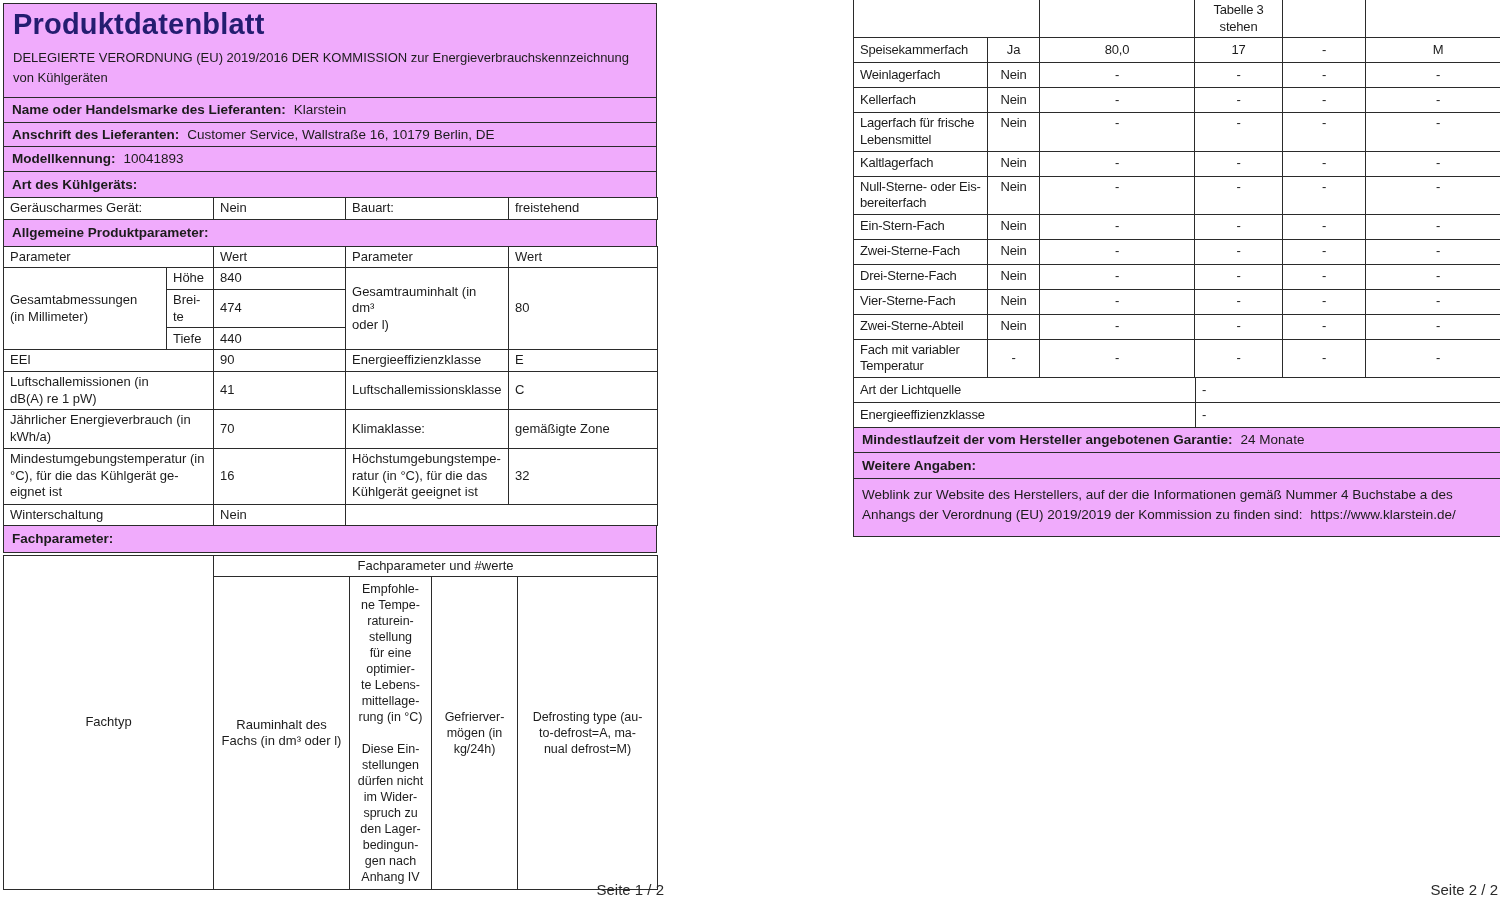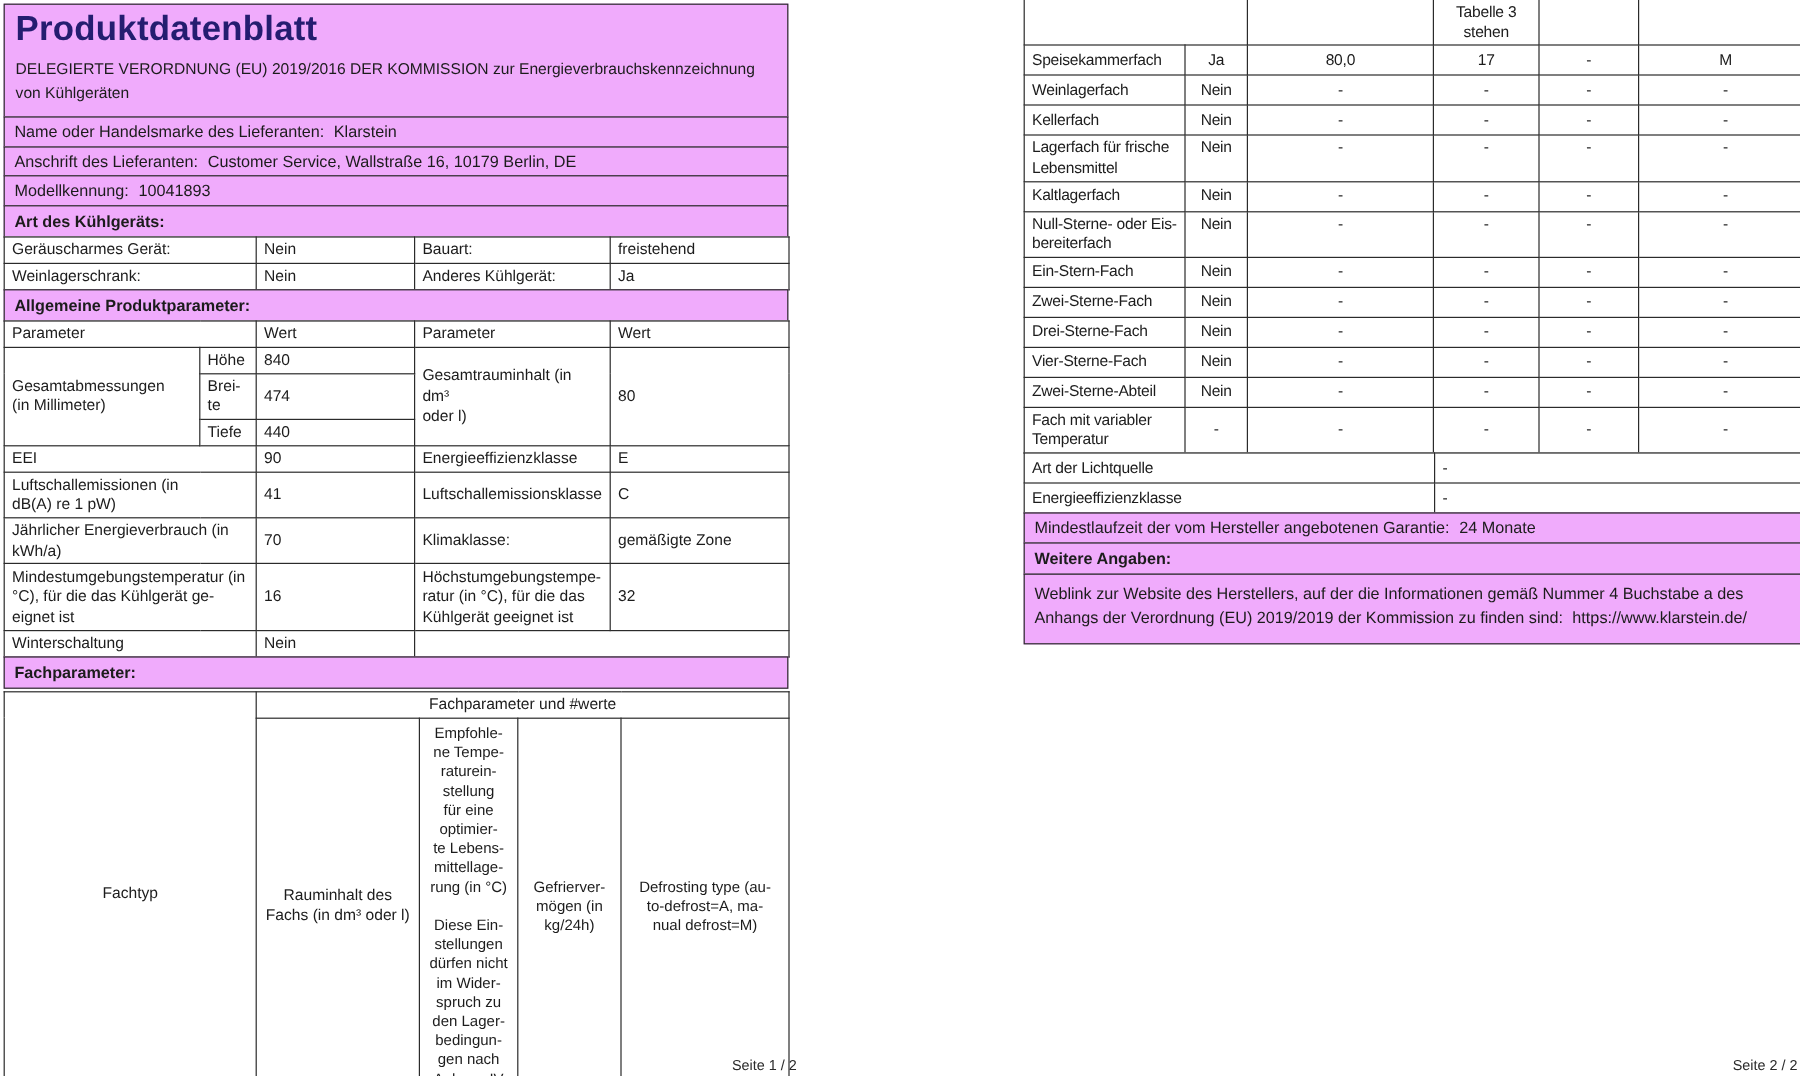--- a/index.html
+++ b/index.html
@@ -6,21 +6,21 @@
   body{
     width:1500px;height:897px;position:relative;background:#ffffff;
     font-family:"Liberation Sans",sans-serif;color:#1c1c1c;
     -webkit-font-smoothing:antialiased;
   }
   .page{position:absolute;}
   #page1{left:3px;top:4px;width:654px;}
   #page2{left:841px;top:0;width:657px;padding-left:12px;}
 
   .box{border:1px solid #2b2b2b;margin-top:-1px;padding:3px 8px;font-size:13.5px;line-height:1.3;background:#f0abfc;}
-  .box .lbl{font-weight:normal;}
+  .box .lbl{font-weight:bold;}
   .box .val{margin-left:8px;}
   .heading{font-weight:bold;padding:4px 8px;}
 
   .titlebox{padding:5px 9px 9px 9px;}
   .doc-title{font-size:29px;font-weight:bold;color:#241d70;line-height:1.1;letter-spacing:.2px;}
   .doc-sub{font-size:13px;line-height:1.55;margin-top:7px;max-width:640px;}
 
   table{border-collapse:collapse;table-layout:fixed;width:654px;margin-top:-1px;background:#fff;}
   td{border:1px solid #2b2b2b;font-size:13px;line-height:1.28;padding:2px 6px;vertical-align:middle;
      white-space:pre-line;overflow:hidden;}
@@ -30,21 +30,21 @@
   
   #page2 table{width:657px;}
   #page2 td{letter-spacing:-0.2px;}
   tr.cut td{border-top:none;}
   tr.h20 td{height:20px;}
   tr.h36 td{height:33px;}
 
   .temp-col{font-size:12.5px;line-height:16px;padding:4px 2px;}
   .small-col{font-size:12.5px;}
 
-  .pfooter{position:absolute;font-size:12px;color:#2a2a2a;text-align:right;}
+  .pfooter{position:absolute;font-size:15px;color:#2a2a2a;text-align:right;}
   #footer1{left:3px;top:881px;width:661px;}
   #footer2{left:841px;top:881px;width:657px;}
 </style>
 </head>
 <body>
 
 <div class="page" id="page1">
 
   <div class="box titlebox">
     <div class="doc-title">Produktdatenblatt</div>
@@ -71,26 +71,20 @@
         <col style="width:132px">
         <col style="width:163px">
         <col style="width:149px">
       </colgroup>
     <tbody>
         <tr style="height:21px">
       <td>Geräuscharmes Gerät:</td>
       <td>Nein</td>
       <td>Bauart:</td>
       <td>freistehend</td>
-    </tr>
-    <tr style="height:21px">
-      <td>Weinlagerschrank:</td>
-      <td>Nein</td>
-      <td>Anderes Kühlgerät:</td>
-      <td>Ja</td>
     </tr>
   </tbody>
     </table>
 
   <div class="box heading">Allgemeine Produktparameter:</div>
 
   <table>
     <colgroup>
         <col style="width:163px">
         <col style="width:47px">

